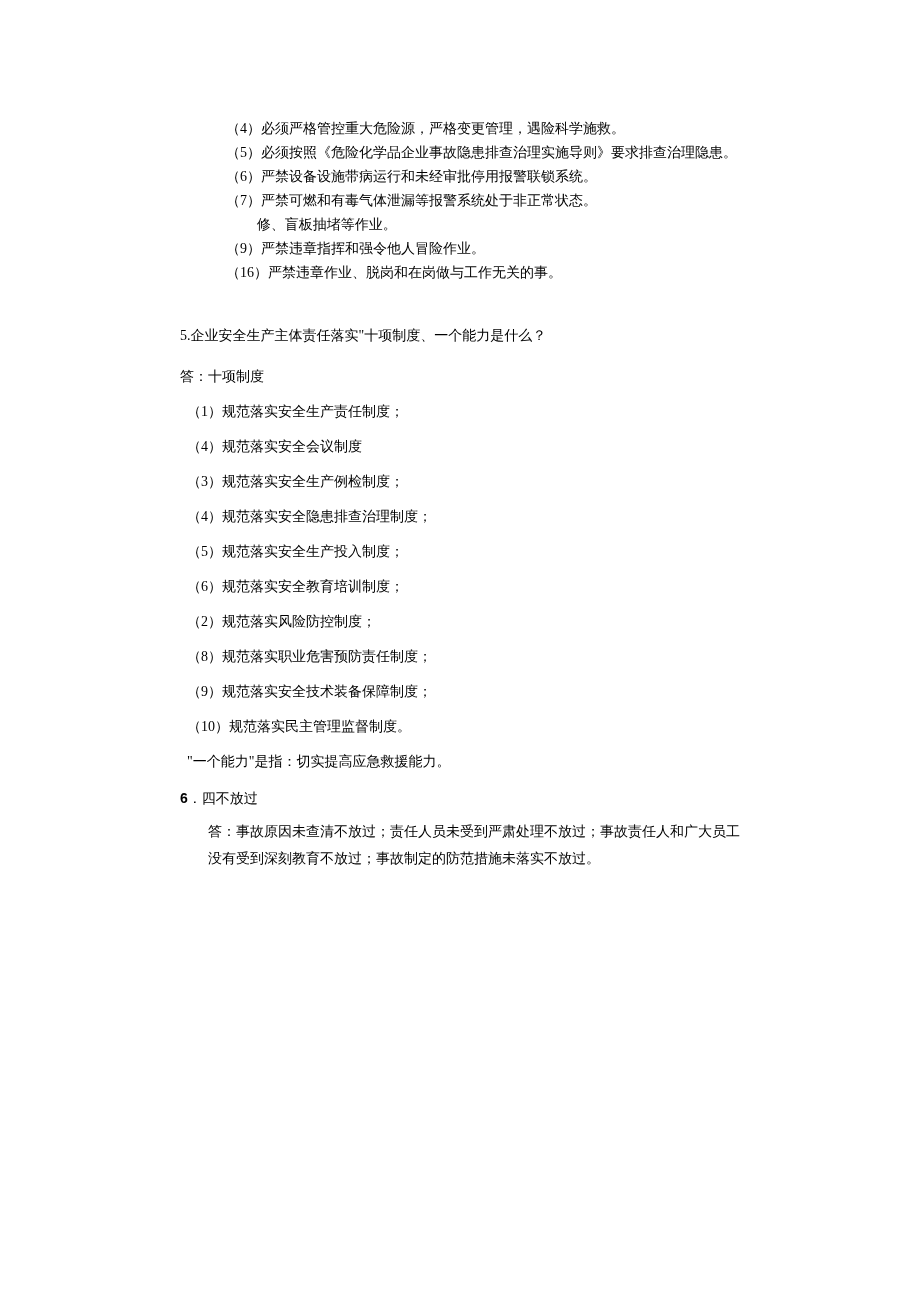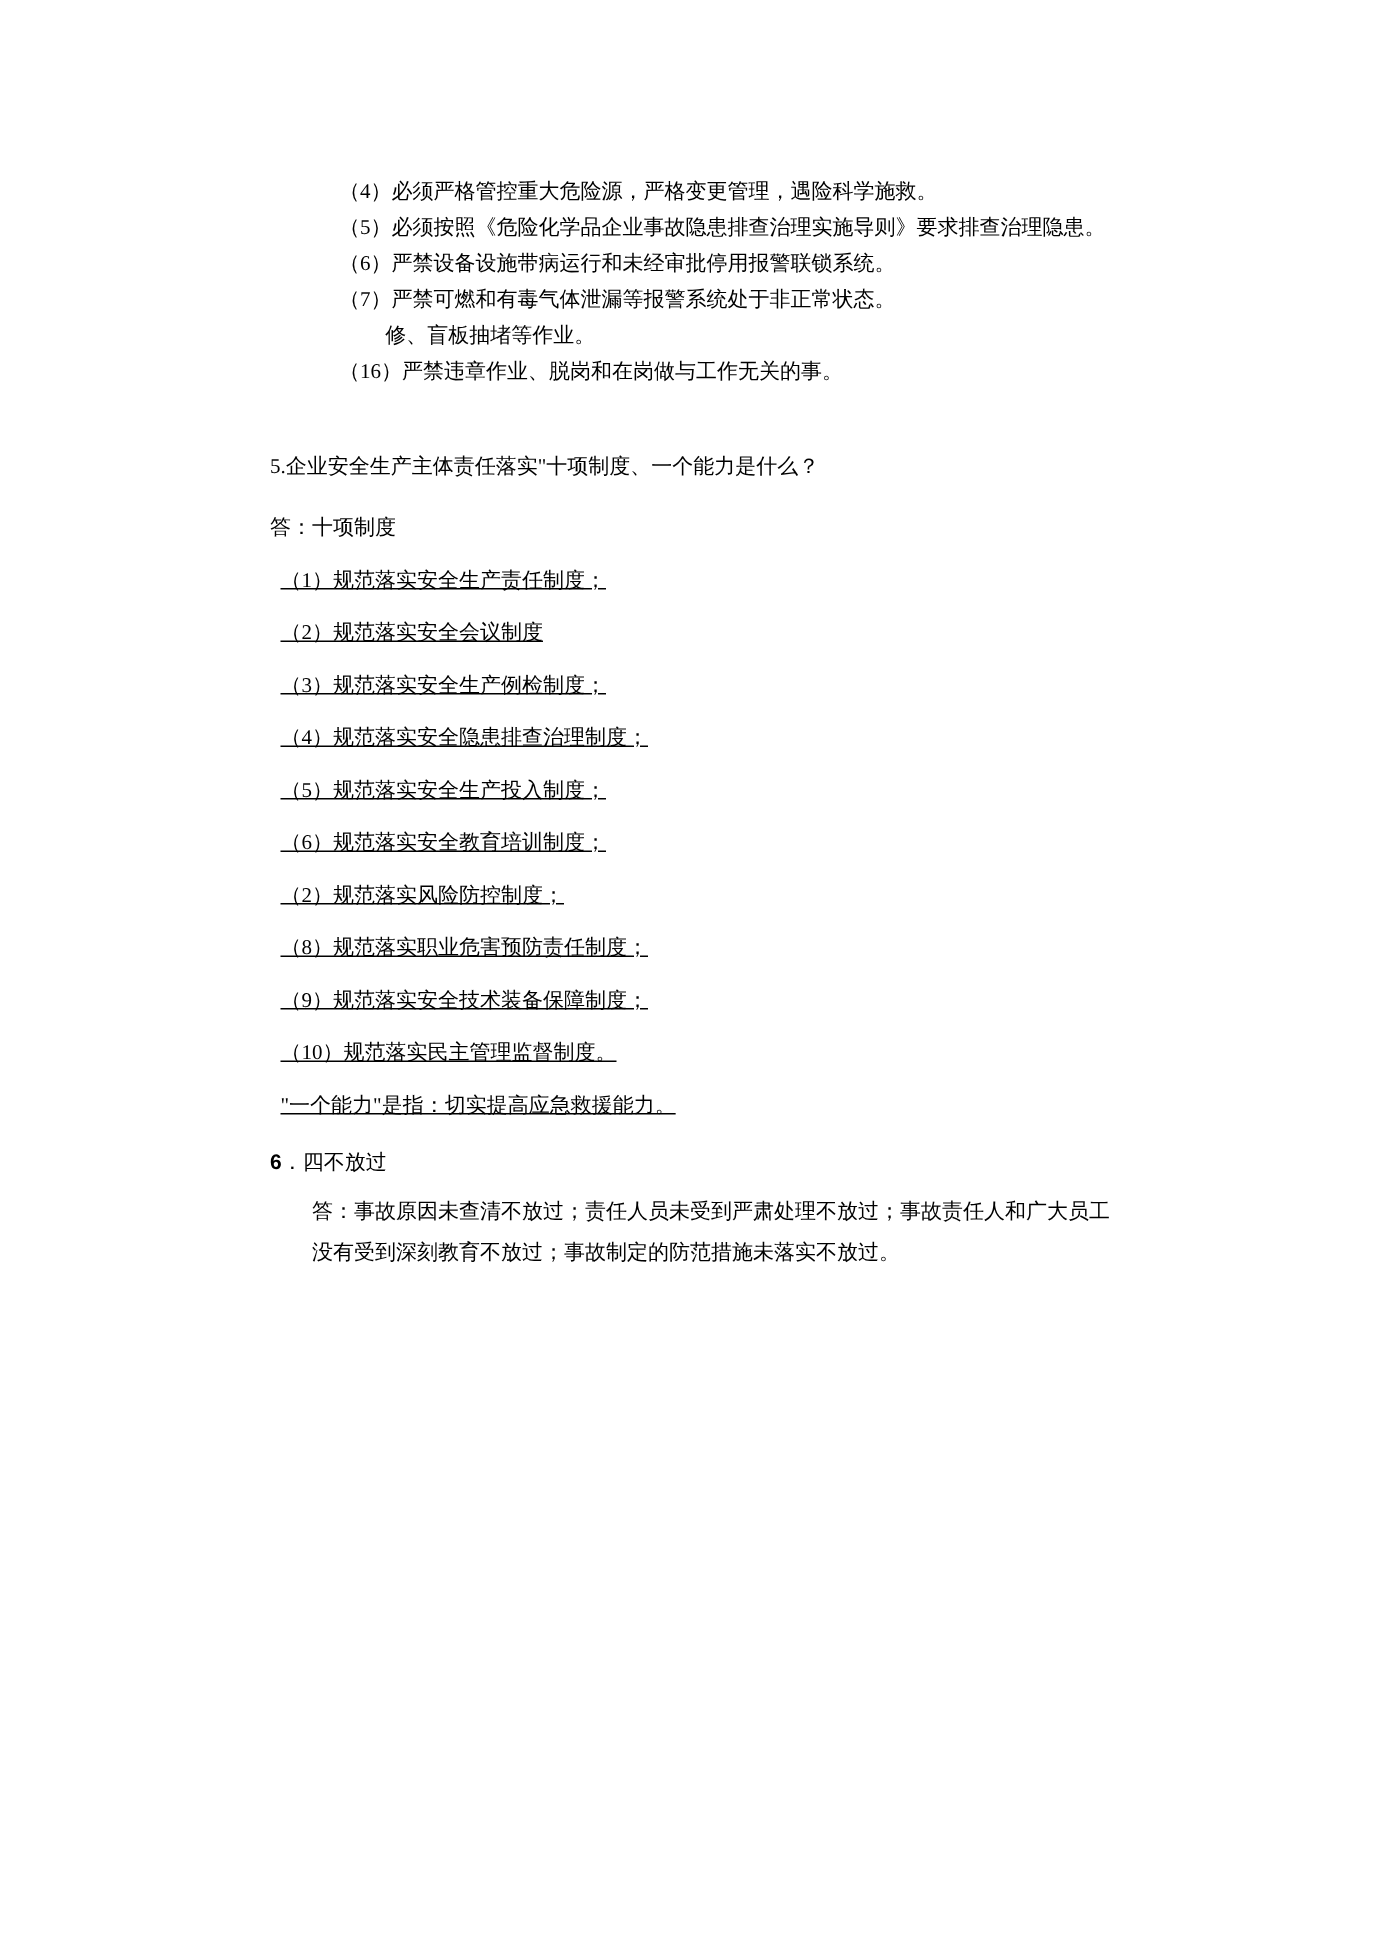--- a/index.html
+++ b/index.html
@@ -29,21 +29,20 @@
       padding-left: 2.2em;
     }
     .section-gap {
       margin-top: 42px;
     }
     .answer-gap {
       margin-top: 20px;
     }
     .spaced-list .list-item {
       margin-bottom: 14px;
-      text-decoration: underline;
     }
     .q5-header {
       margin-bottom: 0;
     }
     .q6-number {
       font-family: Arial, sans-serif;
       font-weight: bold;
     }
     .q6-block {
       margin-top: 16px;
@@ -63,29 +62,30 @@
   </style>
 </head>
 <body>
 
 <div class="indent-list">
   <div class="list-item">（4）必须严格管控重大危险源，严格变更管理，遇险科学施救。</div>
   <div class="list-item">（5）必须按照《危险化学品企业事故隐患排查治理实施导则》要求排查治理隐患。</div>
   <div class="list-item">（6）严禁设备设施带病运行和未经审批停用报警联锁系统。</div>
   <div class="list-item">（7）严禁可燃和有毒气体泄漏等报警系统处于非正常状态。</div>
   <div class="list-item sub-indent">修、盲板抽堵等作业。</div>
+  <div class="list-item">（9）严禁违章指挥和强令他人冒险作业。</div>
   <div class="list-item">（16）严禁违章作业、脱岗和在岗做与工作无关的事。</div>
 </div>
 
 <div class="section-gap">
   <div class="q5-header">5.企业安全生产主体责任落实"十项制度、一个能力是什么？</div>
   <div class="answer-gap">答：十项制度</div>
   <div class="spaced-list q5-items">
     <div class="list-item item-indent">（1）规范落实安全生产责任制度；</div>
-    <div class="list-item item-indent">（2）规范落实安全会议制度</div>
+    <div class="list-item item-indent">（4）规范落实安全会议制度</div>
     <div class="list-item item-indent">（3）规范落实安全生产例检制度；</div>
     <div class="list-item item-indent">（4）规范落实安全隐患排查治理制度；</div>
     <div class="list-item item-indent">（5）规范落实安全生产投入制度；</div>
     <div class="list-item item-indent">（6）规范落实安全教育培训制度；</div>
     <div class="list-item item-indent">（2）规范落实风险防控制度；</div>
     <div class="list-item item-indent">（8）规范落实职业危害预防责任制度；</div>
     <div class="list-item item-indent">（9）规范落实安全技术装备保障制度；</div>
     <div class="list-item item-indent">（10）规范落实民主管理监督制度。</div>
     <div class="list-item item-indent">"一个能力"是指：切实提高应急救援能力。</div>
   </div>

